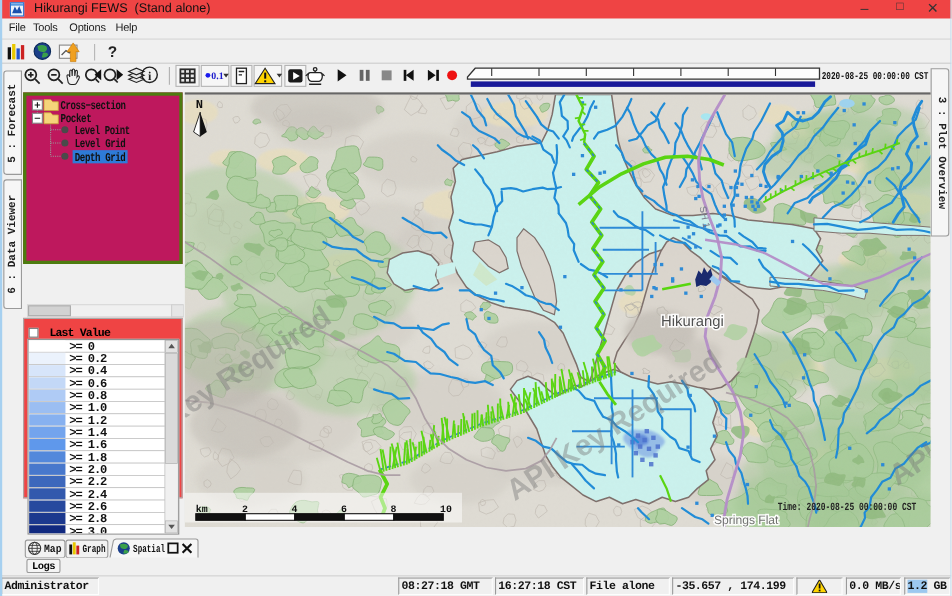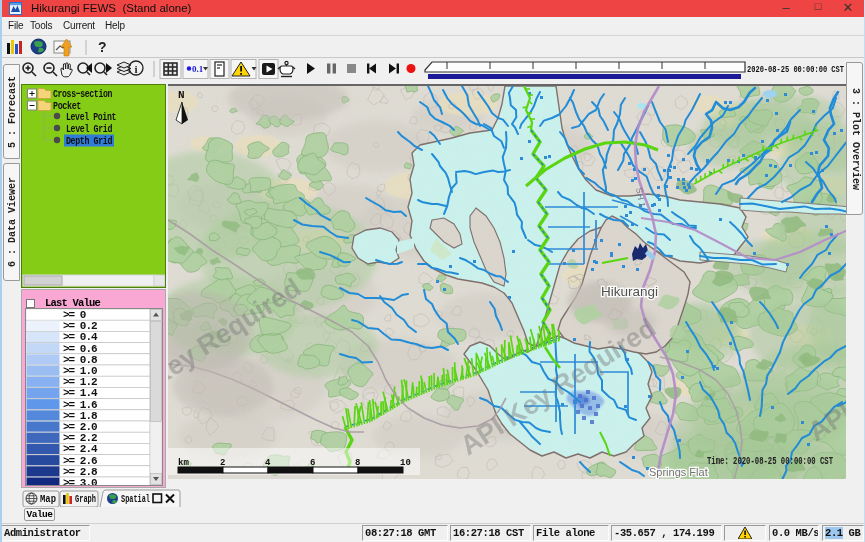--- a/index.html
+++ b/index.html
@@ -12,43 +12,43 @@
 #menubar{position:absolute;left:1px;top:17px;width:864px;height:19px;background:#f0f0f0;border-bottom:1px solid #d5d5d5}
 #menubar span{position:absolute;top:3px;font-size:10px;color:#1a1a1a;letter-spacing:-0.2px}
 #toolbar1{position:absolute;left:1px;top:37px;width:864px;height:21px;background:#f0f0f0;border-bottom:1px solid #c8c8c8}
 #lefttabs{position:absolute;left:0;top:58px;width:20px;height:460px;background:#f0f0f0;border-left:1px solid #aad4f5}
 .vtab{position:absolute;left:2px;width:17px;background:#f6f6f6;border:1px solid #9a9a9a;border-radius:3px 0 0 3px;}
 .vtab span{position:absolute;left:50%;top:50%;transform:translate(-50%,-50%) rotate(-90deg);font-family:"Liberation Mono",monospace;font-weight:bold;font-size:10px;color:#222;white-space:nowrap}
 #righttabs{position:absolute;left:845px;top:58px;width:20px;height:460px;background:#f0f0f0}
 .vtabr{position:absolute;left:1px;width:17px;background:#f6f6f6;border:1px solid #9a9a9a;border-radius:0 3px 3px 0}
 .vtabr span{position:absolute;left:50%;top:50%;transform:translate(-50%,-50%) rotate(90deg);font-family:"Liberation Mono",monospace;font-weight:bold;font-size:10px;color:#222;white-space:nowrap}
 #toolbar2{position:absolute;left:20px;top:58px;width:825px;height:26px;background:#f0f0f0}
-#treepanel{position:absolute;left:21px;top:84px;width:145px;height:204px;background:#84cc16;border:1px solid #4d7c0f;font-family:"Liberation Mono",monospace;font-weight:bold;font-size:11px;color:#111}
-#legendpanel{position:absolute;left:21px;top:289px;width:145px;height:199px;background:#f9a8d4;border:1px solid #aaa}
+#treepanel{position:absolute;left:21px;top:84px;width:145px;height:156px;background:#be185d;border:3px solid #4d7c0f;font-family:"Liberation Mono",monospace;font-weight:bold;font-size:11px;color:#111}
+#legendpanel{position:absolute;left:21px;top:289px;width:145px;height:164px;background:#ef4444;border:1px solid #aaa}
 #mappanel{position:absolute;left:168px;top:84px;width:678px;height:395px;border-top:2px solid #666;background:#e2dfd8;overflow:hidden}
 #bottabs{position:absolute;left:20px;top:488px;width:825px;height:19px}
 #statusbar{position:absolute;left:0px;top:523px;width:865px;height:19px;background:#f0f0f0;border-top:1px solid #d0d0d0;font-family:"Liberation Mono",monospace;font-weight:bold;font-size:11px;color:#111}
 .sfield{position:absolute;top:1px;height:16px;border:1px solid;border-color:#9a9a9a #fdfdfd #fdfdfd #9a9a9a;padding:1px 2px;white-space:nowrap;overflow:hidden;font-size:10.5px;letter-spacing:-0.4px}
 </style></head><body>
 <div id="titlebar">
  <div id="appicon">
       <svg width="11" height="11">
         <path d="M1,9 L3.5,3 L5.5,6.5 L7.5,2.5 L10,9 Z" fill="#1a4fae"></path>
         <rect x="0" y="0" width="11" height="2.2" fill="#5a9ae0"></rect>
       </svg>
     </div>
  <span class="ttl">Hikurangi FEWS&nbsp;&nbsp;(Stand alone)</span>
  <span class="winbtn" style="left:770px">–</span>
  <span class="winbtn" style="left:802px;font-size:11px">□</span>
  <span class="winbtn" style="left:832px">✕</span>
 </div>
 <div id="menubar">
  <span style="left:7px">File</span>
     <span style="left:29px">Tools</span>
- <span style="left:62px">Current</span>
+ <span style="left:62px">Options</span>
     <span style="left:104px">Help</span>
 </div>
 <div id="toolbar1">
 <svg width="864" height="21" style="display:block">
 
  <g transform="translate(6,3)">
   <rect x="0" y="3" width="3" height="11" fill="#111"></rect>
   <rect x="4" y="0" width="3" height="14" fill="#e8c800"></rect>
   <rect x="8" y="4" width="3" height="10" fill="#2255cc"></rect>
   <rect x="12" y="1" width="3" height="13" fill="#cc2222"></rect>
@@ -1347,29 +1347,29 @@
           <path d="M2,2 Q5.5,0.5 9,2.5 Q10,5 7,6 Q3.5,6.5 2.5,4.5 Z" fill="#3aa04a"></path>
           <path d="M6,7 Q9.5,6.5 10,9 Q8,11 5,10 Z" fill="#3aa04a"></path>
         </g>
   <text x="101" y="14" fill="#111" font-size="10" textLength="29" lengthAdjust="spacingAndGlyphs">Spatial</text>
   <rect x="133" y="6" width="8.5" height="8.5" fill="none" stroke="#111" stroke-width="1.6"></rect>
   <path d="M146,6.5 L154,14.5 M154,6.5 L146,14.5" stroke="#111" stroke-width="2"></path>
  </g>
 </svg>
 </div>
 <div id="logsrow" style="position:absolute;left:20px;top:507px;width:825px;height:16px">
- <span class="mono" style="position:absolute;left:4px;top:1px;width:31px;height:13px;background:#f4f4f4;border:1px solid #9a9a9a;border-radius:2px;font-size:9.5px;letter-spacing:-0.5px;text-align:center;line-height:12px">Value</span>
+ <span class="mono" style="position:absolute;left:4px;top:1px;width:31px;height:13px;background:#f4f4f4;border:1px solid #9a9a9a;border-radius:2px;font-size:9.5px;letter-spacing:-0.5px;text-align:center;line-height:12px">Logs</span>
 </div>
 <div id="statusbar">
  <div class="sfield" style="left:1px;width:89px">Administrator</div>
  <div class="sfield" style="left:362px;width:86px">08:27:18 GMT</div>
  <div class="sfield" style="left:450px;width:81px">16:27:18 CST</div>
  <div class="sfield" style="left:533px;width:76px">File alone</div>
  <div class="sfield" style="left:611px;width:111px">-35.657 , 174.199</div>
  <div class="sfield" style="left:724px;width:42px;text-align:center"><svg width="14" height="12" viewBox="0 0 14 12" style="vertical-align:-1px">
         <polygon points="7,0 14,12 0,12" fill="#ffd400" stroke="#222" stroke-width="1"></polygon>
         <rect x="6.3" y="3.5" width="1.6" height="4.5" fill="#111"></rect>
         <rect x="6.3" y="9" width="1.6" height="1.6" fill="#111"></rect>
       </svg></div>
  <div class="sfield" style="left:769px;width:50px">0.0 MB/s</div>
- <div class="sfield" style="left:822px;width:42px"><span style="background:#9cc8ef">2.1</span> GB</div>
+ <div class="sfield" style="left:822px;width:42px"><span style="background:#9cc8ef">1.2</span> GB</div>
 </div>
 <div style="position:absolute;left:0;top:0;width:2px;height:542px;background:#a6d0f0;z-index:99"></div>
 <div style="position:absolute;right:0;top:0;width:1px;height:542px;background:#c3ddf2;z-index:99"></div>
 </body></html>

